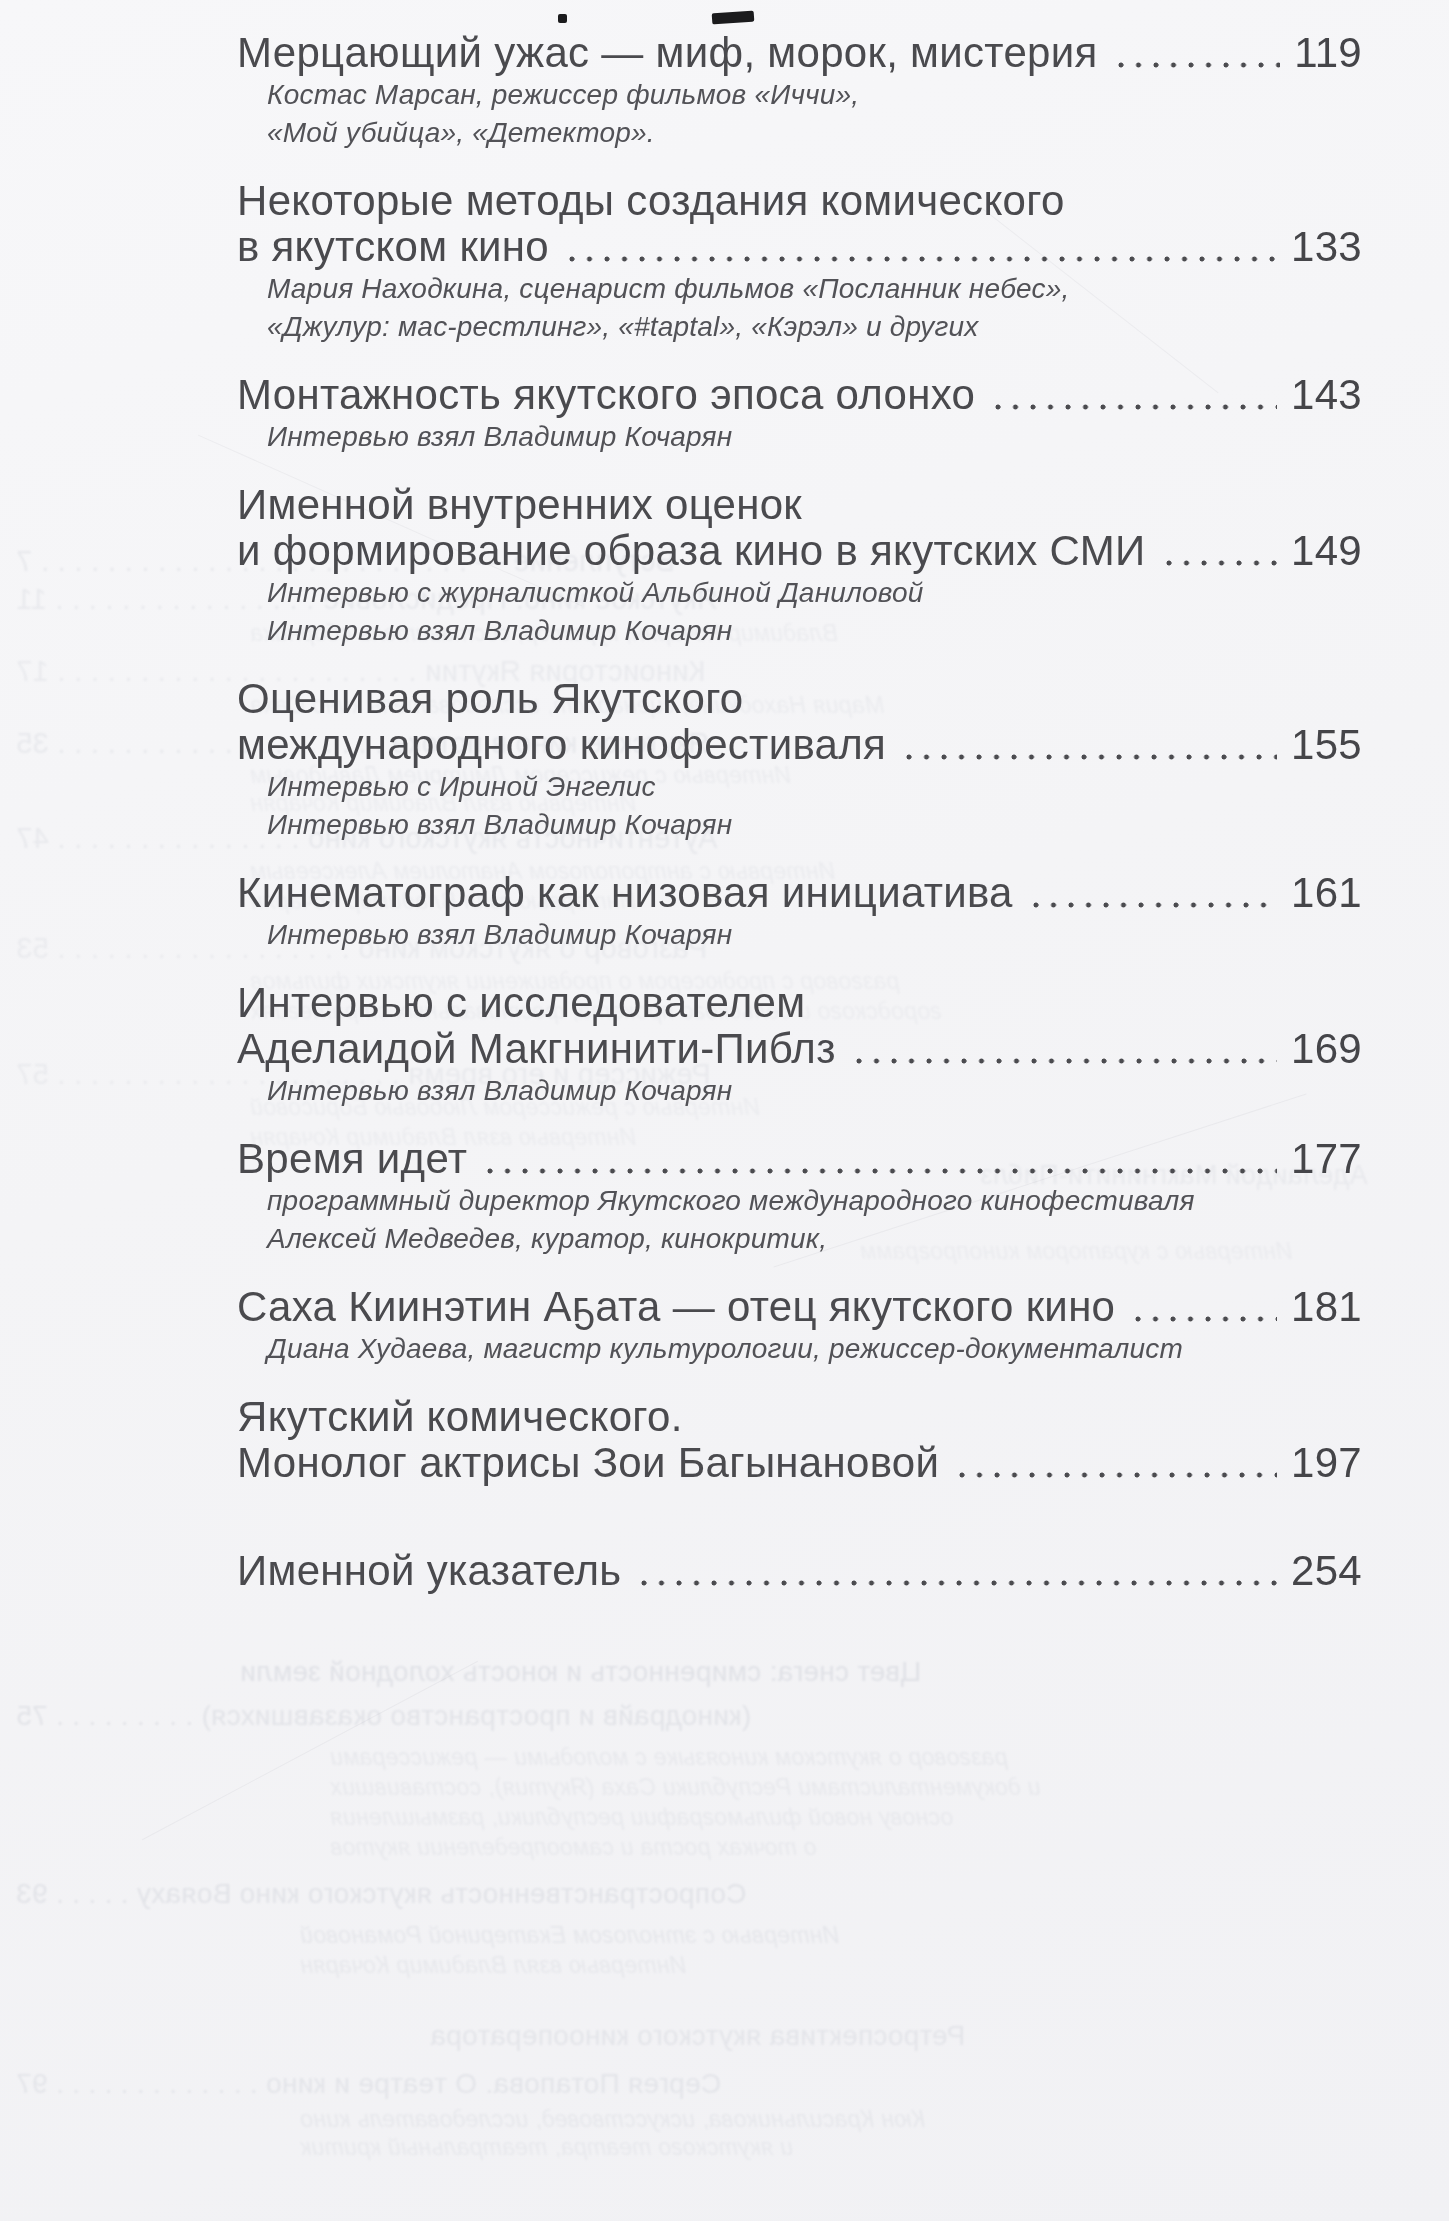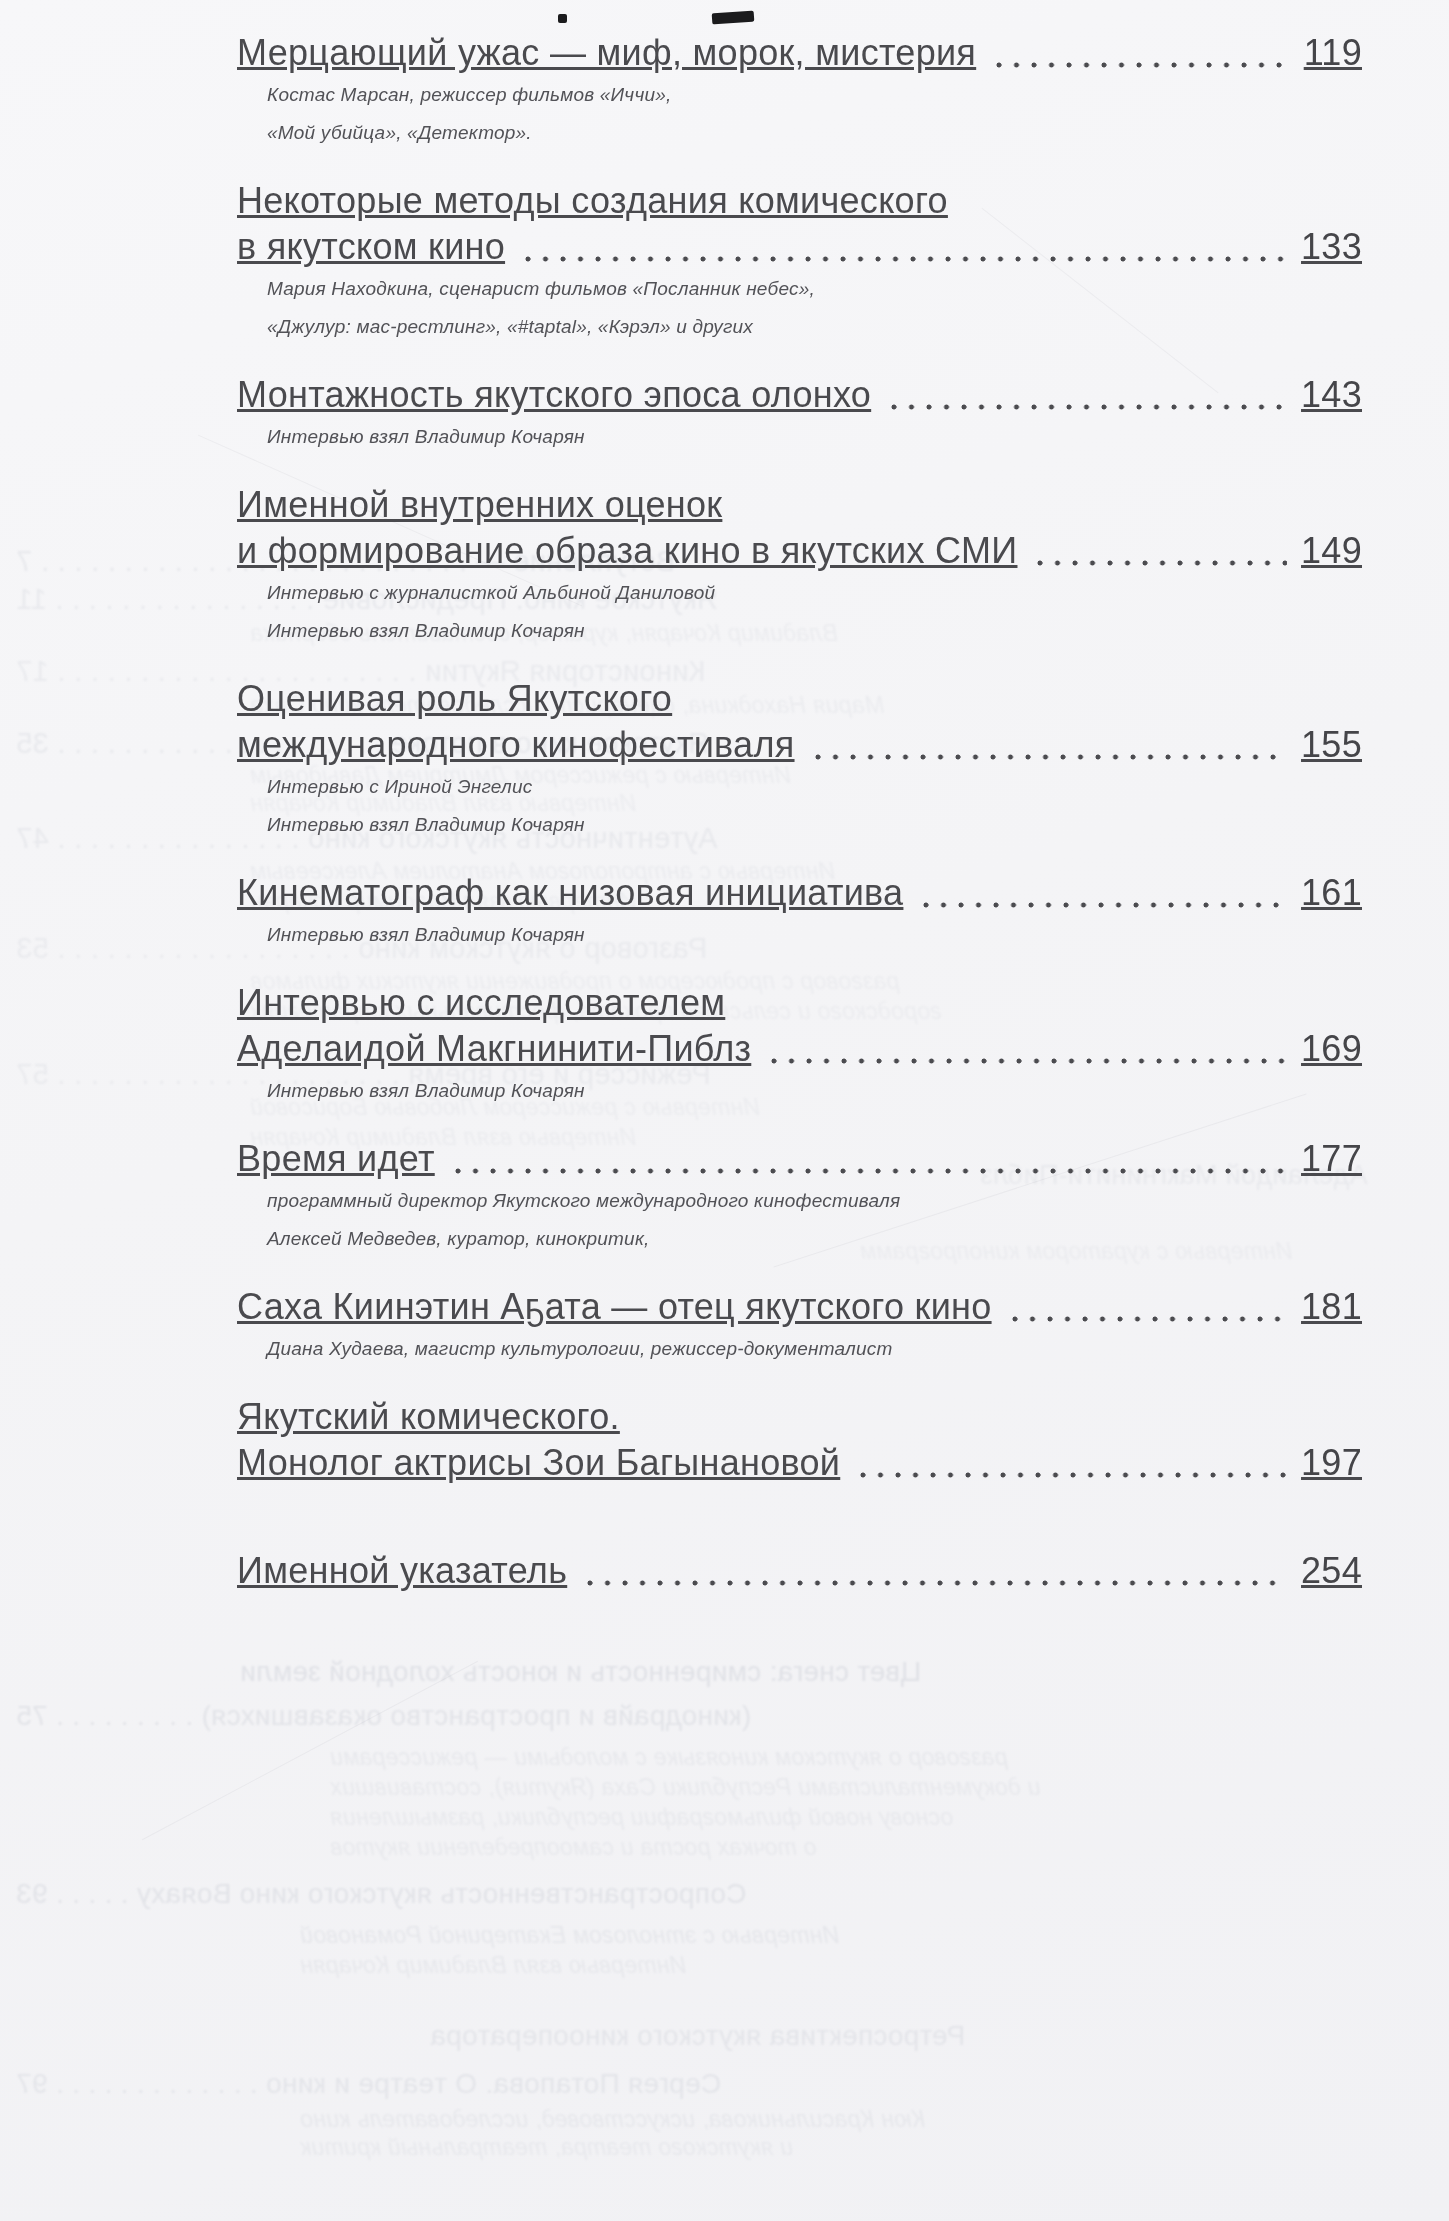--- a/index.html
+++ b/index.html
@@ -35,36 +35,36 @@
   
   .toc{
     position:relative;z-index:3;
     padding:22px 87px 0 237px; 
   }
   .entry{margin-top:26px;}
   .entry:first-child{margin-top:8px;}
   .entry:last-child{margin-top:62px;}
   .t-line{
     display:flex;align-items:flex-end;
-    font-size:36px;line-height:46px;
-    color:#4a4a4e;letter-spacing:.3px;text-decoration:underline;
+    font-size:42px;line-height:46px;
+    color:#4a4a4e;letter-spacing:.3px;
   }
   .t-text{white-space:nowrap;}
   .leader{
     flex:1 1 auto;min-width:34px;align-self:stretch;
     position:relative;margin:0 12px 0 20px;
   }
   .leader::after{
     content:"";position:absolute;left:0;right:2px;bottom:8px;height:6px;
     background-image:radial-gradient(circle at 3px 3px,#4b4b4f 2.2px,rgba(0,0,0,0) 2.8px);
     background-size:17.5px 6px;background-repeat:repeat-x;
   }
   .pnum{white-space:nowrap;color:#454549;}
   .s-line{
-    font-size:19px;line-height:38px;
+    font-size:28px;line-height:38px;
     font-style:italic;color:#525257;
     padding-left:30px;letter-spacing:.2px;
   }
   .s-line:first-of-type{margin-top:4px;}
 </style>
 </head>
 <body>
 
 <div class="page">
   <div class="scratch s1"></div>

